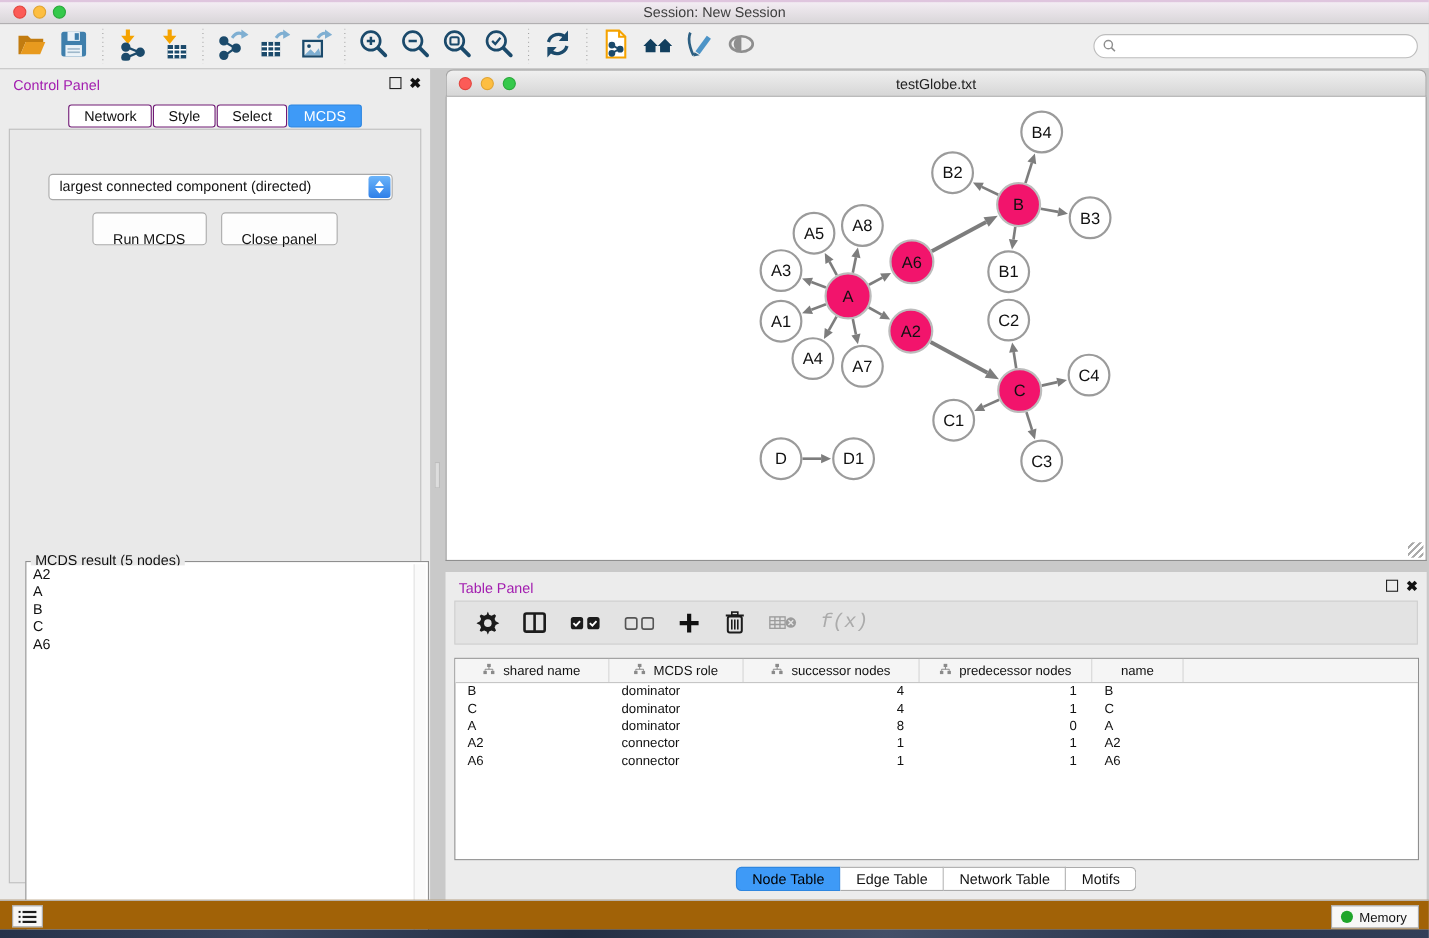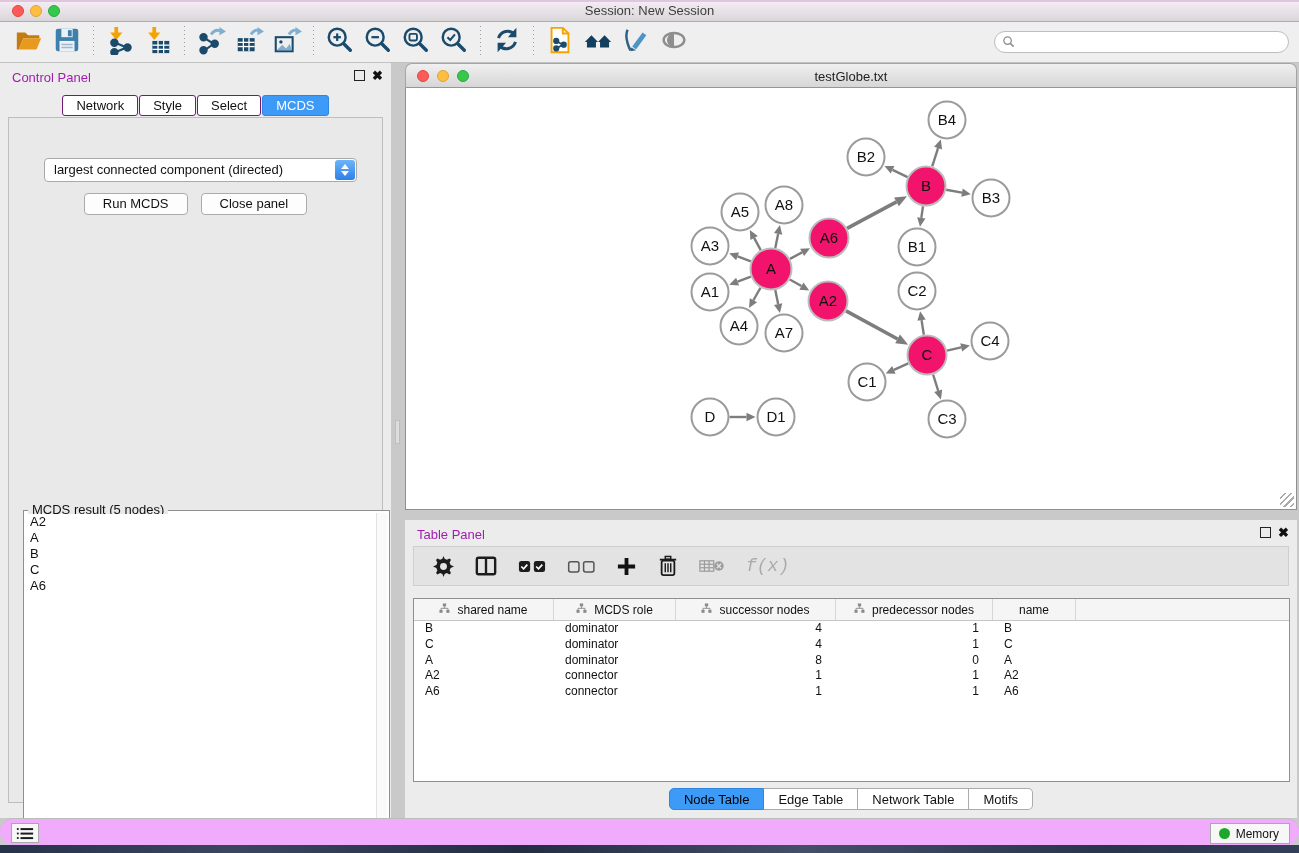--- a/index.html
+++ b/index.html
@@ -45,21 +45,21 @@
   .cp-content { position:absolute; left:8px; right:8px; top:54px; bottom:15px; border:1px solid #BEBEBE; background:#E9E9E9; }
   .opt-label { position:absolute; top:18px; left:0; right:0; text-align:center; font-size:13px; color:#111; }
   .criterion { position:absolute; left:35px; top:40px; width:313px; height:24px; background:#fff;
     border:1px solid #A9A9A9; border-radius:4px; font-size:13px; line-height:22px; padding-left:9px; color:#111; }
   .criterion .stepper { position:absolute; right:1px; top:1px; bottom:1px; width:20px; border-radius:3px;
     background:linear-gradient(#6CB5FA,#2F7FE8); display:flex; flex-direction:column; align-items:center; justify-content:center; }
   .chev { width:0; height:0; border-left:4px solid transparent; border-right:4px solid transparent; }
   .chev.up { border-bottom:5px solid #fff; margin-bottom:2px; }
   .chev.down { border-top:5px solid #fff; }
   .cp-buttons { position:absolute; top:75px; left:0; right:0; display:flex; justify-content:center; gap:13px; }
-  .push-btn { height:22px; padding:0 18px; background:#FDFDFD; border:1px solid #ABABAB; border-radius:4px;
+  .push-btn { height:22px; padding:14px 18px; background:#FDFDFD; border:1px solid #ABABAB; border-radius:4px;
     font-size:13px; color:#111; line-height:20px; }
   .result-box { position:absolute; left:14px; top:392px; width:367px; height:341px; border:1px solid #8F8F8F; background:#fff; }
   .result-legend { position:absolute; top:-9px; left:4px; background:#E9E9E9; padding:0 4px; font-size:13px; color:#111; }
   .result-list { position:absolute; inset:3px 14px 2px 2px; background:#fff; overflow:hidden; }
   .result-item { font-size:13px; line-height:16px; padding-left:4px; color:#111; }
   .result-scroll { position:absolute; top:2px; bottom:2px; right:2px; width:11px; background:#FAFAFA; border-left:1px solid #E2E2E2; }
 
   
   .network-window { position:absolute; left:405px; top:0; width:892px; height:447px; }
   .nw-titlebar { position:relative; height:25px; background:linear-gradient(#F0F0F0,#D6D6D6);
@@ -90,21 +90,21 @@
   .ta-l { text-align:left; padding-left:11px; }
   .ta-r { text-align:right; padding-right:14px; }
   .tp-tabs { position:absolute; left:0; right:0; top:268px; display:flex; justify-content:center; }
   .tp-tab { height:22px; padding:0 14px; font-size:13px; line-height:21px; background:#fff;
     border:1px solid #ABABAB; border-left:none; color:#111; }
   .tp-tab:first-child { border-left:1px solid #ABABAB; border-radius:5px 0 0 5px; }
   .tp-tab:last-child { border-radius:0 5px 5px 0; }
   .tp-tab.selected { background:#3E9AF7; border-color:#2E86E0; color:#000000; }
 
   
-  .statusbar { position:absolute; left:0; right:0; top:818px; height:27px; background:#f0abfc; border-top:1px solid #BDBDBD;border-radius:13px; }
+  .statusbar { position:absolute; left:0; right:0; top:818px; height:27px; background:#a16207; border-top:1px solid #BDBDBD; }
   .list-btn { position:absolute; left:11px; top:4px; width:28px; height:20px; background:#F7F7F7;
     border:1px solid #A8A8A8; display:flex; align-items:center; justify-content:center; }
   .memory-btn { position:absolute; right:9px; top:4px; height:21px; padding:0 10px 0 8px; background:#F7F7F7;
     border:1px solid #A8A8A8; display:flex; align-items:center; gap:6px; font-size:12px; color:#111; }
   .mem-dot { width:11px; height:11px; border-radius:50%; background:#1FA52B; }
   .desktop-strip { position:absolute; left:0; right:0; top:845px; height:8px;
     background:linear-gradient(90deg,#26324A,#3A4660 18%,#222D42 40%,#434F68 62%,#28344C 85%,#333F58); }
 </style>
 </head>
 <body>

